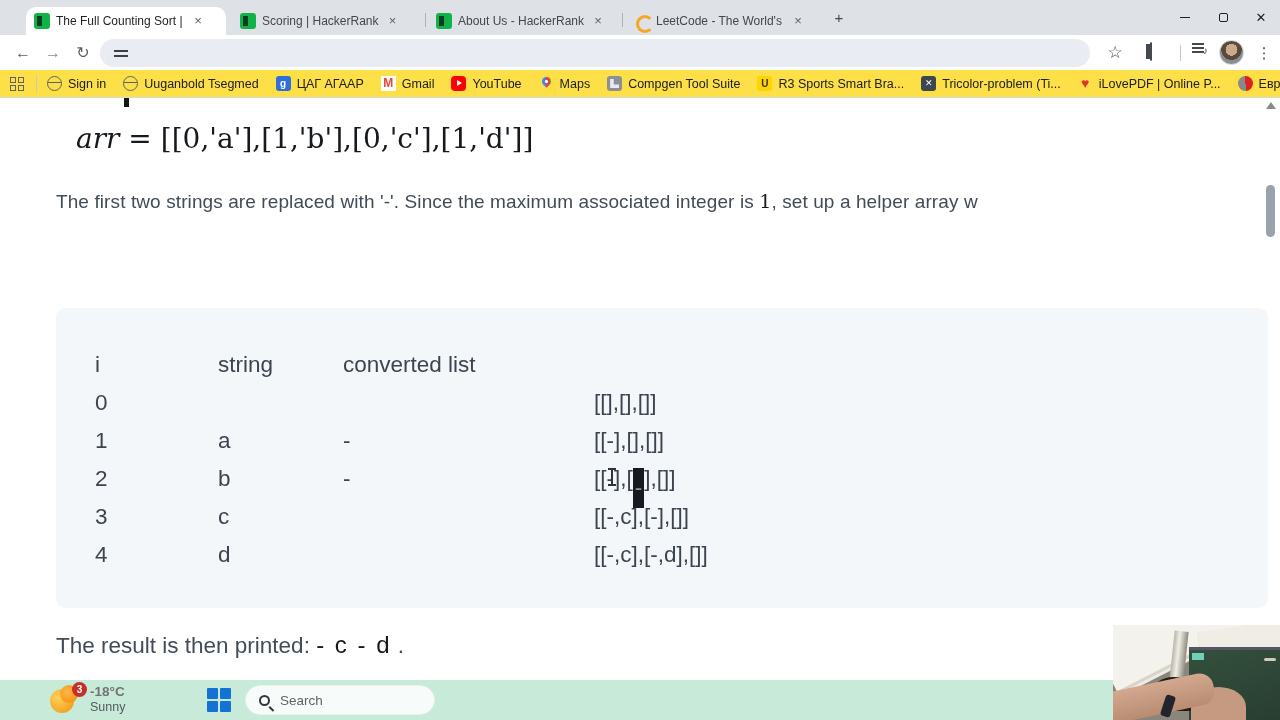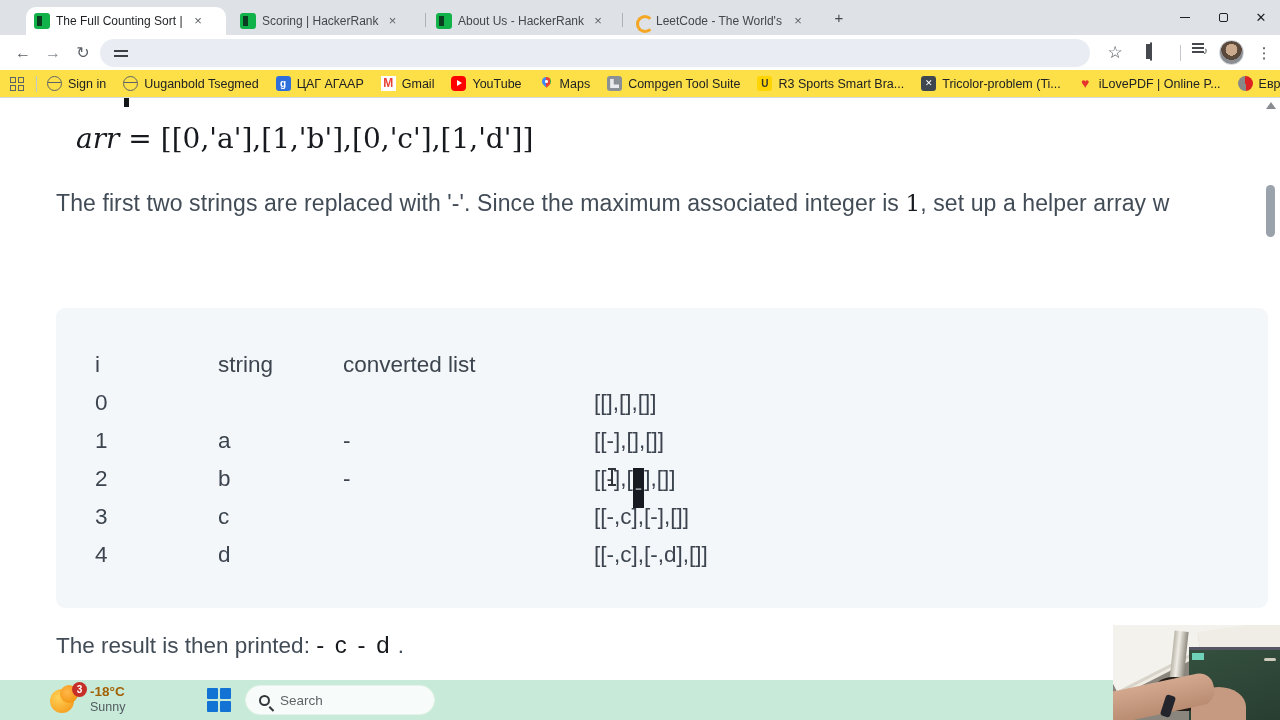--- a/index.html
+++ b/index.html
@@ -63,21 +63,21 @@
   .bi-u { background:#ffd400; border-radius:3px; color:#333; font-weight:bold; font-size:10px; text-align:center; line-height:15px; }
   .bi-tri { background:#3e4750; border-radius:3px; color:#fff; font-size:9px; text-align:center; line-height:15px; }
   .bi-heart { color:#e5322d; font-size:14px; line-height:15px; text-align:center; }
   .bi-eu { border-radius:50%; background:conic-gradient(#d22 0 50%, #888 50%); }
 
   
   #page { position:absolute; left:0; top:98px; width:1280px; height:582px; background:#fff; overflow:hidden; }
   #frag { position:absolute; left:124px; top:0px; width:5px; height:9px; background:#14171a; }
   #formula { position:absolute; left:56px; top:24px; font-family:"DejaVu Serif",serif; font-size:28px; color:#16191d; }
   #formula .it { font-style:italic;margin-left:20px; }
-  .para { position:absolute; left:56px; width:1210px; font-size:23px; color:#424c57; white-space:nowrap; overflow:hidden; letter-spacing:0.1px; }
+  .para { position:absolute; left:56px; width:1210px; font-size:19px; color:#424c57; white-space:nowrap; overflow:hidden; letter-spacing:0.1px; }
   .serifnum { font-family:"DejaVu Serif",serif; color:#16191d; }
   #para1 { top:92px; } #para2 { top:144px; }
 
   #panel { position:absolute; left:56px; top:210px; width:1212px; height:300px; background:#f4f7f9; border-radius:9px; }
   .tcell { position:absolute; font-size:22.5px; color:#3c454f; white-space:nowrap; }
   .col-i { left:39px; } .col-s { left:162px; } .col-c { left:287px; } .col-l { left:538px; }
   .selblock { display:inline-block; background:#171b21; color:#8f949b; height:40px; line-height:40px; padding:0 2px; vertical-align:-9px; }
   #ibeam { position:absolute; left:550px; top:160px; width:12px; height:18px; }
   #ibeam i { position:absolute; background:#2f343b; }
   #ibeam .v { left:5px; top:0; width:2px; height:18px; }
@@ -91,21 +91,21 @@
   #scroll-thumb { position:absolute; left:1266px; top:87px; width:9px; height:52px; background:#9aa2ab; border-radius:5px; }
 
   
   #taskbar { position:absolute; left:0; top:680px; width:1280px; height:40px; background:#c8ead9; }
   #weather { position:absolute; left:50px; top:4px; display:flex; align-items:center; }
   .sun { width:30px; height:30px; position:relative; }
   .sun::before { content:""; position:absolute; left:0; top:4px; width:24px; height:24px; border-radius:50%; background:radial-gradient(circle at 35% 35%, #ffd257, #f29111); }
   .sun::after { content:""; position:absolute; left:10px; top:0px; width:18px; height:18px; border-radius:50%; background:radial-gradient(circle at 40% 40%, #ffb74a, #ef8c00); }
   .wbadge { position:absolute; left:22px; top:-3px; width:15px; height:15px; border-radius:50%; background:#c62f28; color:#fff; font-size:10px; font-weight:bold; text-align:center; line-height:15px; z-index:2; }
   #wtext { margin-left:10px; line-height:1.2; }
-  #wtemp { font-size:13.5px; color:#a16207; font-weight:600; }
+  #wtemp { font-size:13.5px; color:#737373; font-weight:600; }
   #wcond { font-size:12.5px; color:#525a61; }
   #start { position:absolute; left:207px; top:8px; width:24px; height:24px; display:grid; grid-template-columns:11px 11px; grid-gap:2px; }
   #start span { width:11px; height:11px; background:#1273d4; border-radius:1px; }
   #searchbox { position:absolute; left:245px; top:5px; width:190px; height:30px; background:rgba(255,255,255,.85); border:1px solid #e6f2ea; border-radius:15px; display:flex; align-items:center; }
   .mag { margin-left:13px; width:11px; height:11px; border:2px solid #33373c; border-radius:50%; position:relative; flex:none; }
   .mag::after { content:""; position:absolute; left:9px; top:9px; width:6px; height:2px; background:#33373c; transform:rotate(45deg); transform-origin:0 0; }
   #searchtext { margin-left:10px; font-size:13.5px; color:#5f6368; }
 
   
   #webcam { position:absolute; left:1113px; top:625px; width:167px; height:95px; background:#8b867d; overflow:hidden; z-index:60; }

